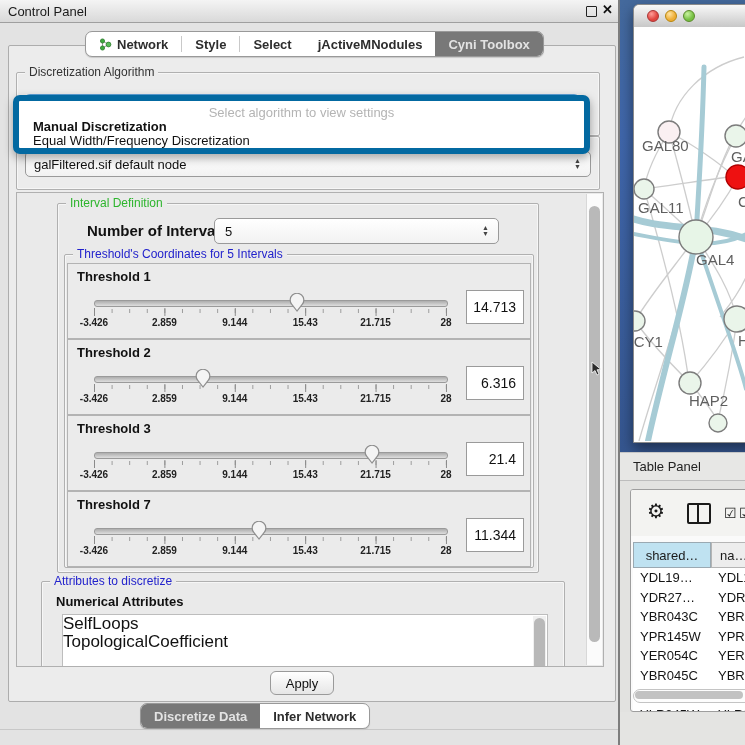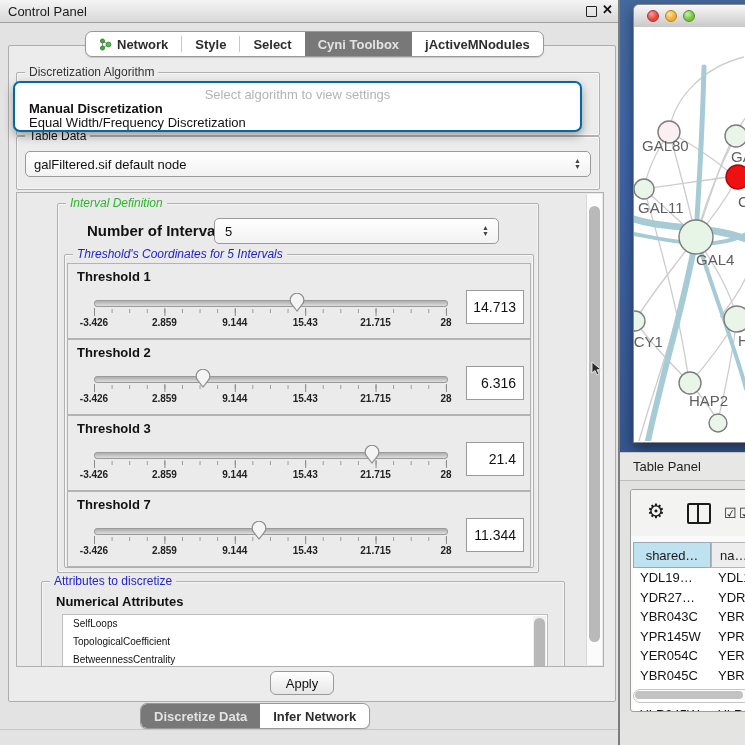--- a/index.html
+++ b/index.html
@@ -32,41 +32,41 @@
 
   
   .group{border:1px solid #b0b0b0;border-radius:2px;box-shadow:inset 0 0 0 1px #f6f6f6;}
   .legend{position:absolute;top:-8px;left:8px;background:#ececec;padding:0 4px;font-size:12px;}
 
   #algo-group{left:16px;top:72px;width:582px;height:62px;}
   #algo-combo{left:24px;top:94px;width:552px;height:25px;background:#fff;
      border:2px solid #5c9fd6;border-radius:6px;}
 
   
-  #popup{left:13px;top:81px;width:565px;height:47px;background:#fff;
-     border:2px solid #0369a1;border-radius:7px;box-shadow:0 4px 10px rgba(0,0,0,.35);z-index:20;}
+  #popup{left:13px;top:95px;width:565px;height:47px;background:#fff;
+     border:6px solid #0369a1;border-radius:7px;box-shadow:0 4px 10px rgba(0,0,0,.35);z-index:20;}
   #popup-hint{left:0;top:4px;width:565px;text-align:center;font-size:13px;color:#b4b4b4;}
   .popup-opt{left:14px;font-size:13px;color:#111;white-space:nowrap;}
   #popup-opt-0{top:18px;font-weight:bold;}
   #popup-opt-1{top:32px;}
 
   #tabledata-group{left:16px;top:136px;width:582px;height:52px;}
   .combo{background:linear-gradient(#ffffff,#f2f2f2);border:1px solid #9a9a9a;border-radius:5px;
      font-size:13px;color:#111;display:flex;align-items:center;padding-left:10px;box-sizing:border-box;}
   .spinner{position:absolute;right:9px;top:50%;transform:translateY(-50%);
      display:flex;flex-direction:column;line-height:6px;font-size:7px;color:#444;}
   #tabledata-combo{left:8px;top:14px;width:566px;height:26px;position:absolute;padding-left:8px;}
 
   #scrollpane{left:16px;top:192px;width:586px;height:473px;background:#eaeaea;
      border:1px solid #b0b0b0;overflow:hidden;}
   #vscroll-track{right:1px;top:1px;width:15px;height:471px;background:#fbfbfb;border-left:1px solid #d8d8d8;}
   #vscroll-thumb{left:2px;top:12px;width:11px;height:436px;background:#b9b9b9;border-radius:6px;}
 
   #interval-group{left:40px;top:10px;width:480px;height:368px;position:absolute;}
-  #interval-group .legend{color:var(--group-green,#2db52d);font-style:italic;}
+  #interval-group .legend{color:var(--group-green,#2db52d);}
   #noi-label{left:29px;top:18px;font-size:15px;font-weight:bold;color:#111;position:absolute;}
   #noi-combo{left:156px;top:14px;width:285px;height:26px;position:absolute;}
 
   #thr-group{left:6px;top:50px;width:468px;height:312px;position:absolute;}
   #thr-group .legend{color:var(--group-blue,#2222cc);background:#eaeaea;white-space:nowrap;}
 
   .thr-panel{position:absolute;left:2px;width:462px;height:74px;background:#ebebeb;
      border:1px solid #b3b3b3;}
   .thr-title{position:absolute;left:9px;top:5px;font-size:13px;font-weight:bold;color:#111;}
   .thr-track{position:absolute;left:26px;top:36px;width:352px;height:5px;
@@ -80,21 +80,21 @@
   .thumb{position:absolute;top:29px;width:16px;height:19px;margin-left:-8px;}
   .thr-value{position:absolute;left:398px;top:26px;width:58px;height:34px;background:#fff;
      border:1px solid #9a9a9a;font-size:14px;color:#111;display:flex;align-items:center;
      justify-content:flex-end;padding-right:7px;box-sizing:border-box;}
 
   #attr-group{left:24px;top:388px;width:522px;height:110px;position:absolute;}
   #attr-group .legend{color:var(--group-blue,#2222cc);background:#eaeaea;}
   #attr-subtitle{position:absolute;left:14px;top:12px;font-size:13px;font-weight:bold;color:#111;}
   #attr-list{position:absolute;left:20px;top:32px;width:484px;height:76px;background:#fff;
      border:1px solid #bdbdbd;overflow:hidden;}
-  .attr-item{font-size:10px;color:#111;line-height:18px;padding-left:10px;}
+  .attr-item{font-size:17px;color:#111;line-height:18px;}
   #attr-scroll{position:absolute;right:1px;top:1px;width:13px;height:74px;background:#f0f0f0;}
   #attr-scroll-thumb{position:absolute;left:1px;top:2px;width:11px;height:62px;background:#b8b8b8;border-radius:6px;}
 
   #apply-btn{left:270px;top:671px;width:62px;height:22px;
      background:linear-gradient(#ffffff,#e6e6e6);border:1px solid #9a9a9a;border-radius:6px;
      font-size:13px;color:#111;display:flex;align-items:center;justify-content:center;}
 
   
   #divider{left:618px;top:0;width:2px;height:745px;background:#7d7d7d;}
   #right-pane{left:620px;top:0;width:125px;height:745px;overflow:hidden;background:#e2e2e0;}
@@ -163,25 +163,25 @@
       <span>Network</span>
     </div>
     <div class="tabsep"></div>
     <div class="tab">
         <span>Style</span>
       </div>
     <div class="tabsep"></div>
     <div class="tab">
         <span>Select</span>
       </div>
+    <div class="tab">
+        <span>jActiveMNodules</span>
+      </div>
     <div class="tab active">
         <span>Cyni Toolbox</span>
-      </div>
-    <div class="tab">
-        <span>jActiveMNodules</span>
       </div>
   </div>
 
   <div id="algo-group" class="abs group">
     <div class="legend" style="color:#333;">Discretization Algorithm</div>
   </div>
   <div id="algo-combo" class="abs"></div>
 
   <div id="popup" class="abs">
     <div id="popup-hint" class="abs">Select algorithm to view settings</div>
@@ -293,21 +293,20 @@
         </div>
       </div>
     </div>
 
     <div id="attr-group" class="group">
       <div class="legend">Attributes to discretize</div>
       <div id="attr-subtitle">Numerical Attributes</div>
       <div id="attr-list">
         <div class="attr-item">SelfLoops</div>
           <div class="attr-item">TopologicalCoefficient</div>
-          <div class="attr-item">BetweennessCentrality</div>
           <div id="attr-scroll">
             <div id="attr-scroll-thumb"></div>
           </div>
       </div>
     </div>
 
     <div id="vscroll-track" class="abs">
       <div id="vscroll-thumb" class="abs"></div>
     </div>
   </div>

